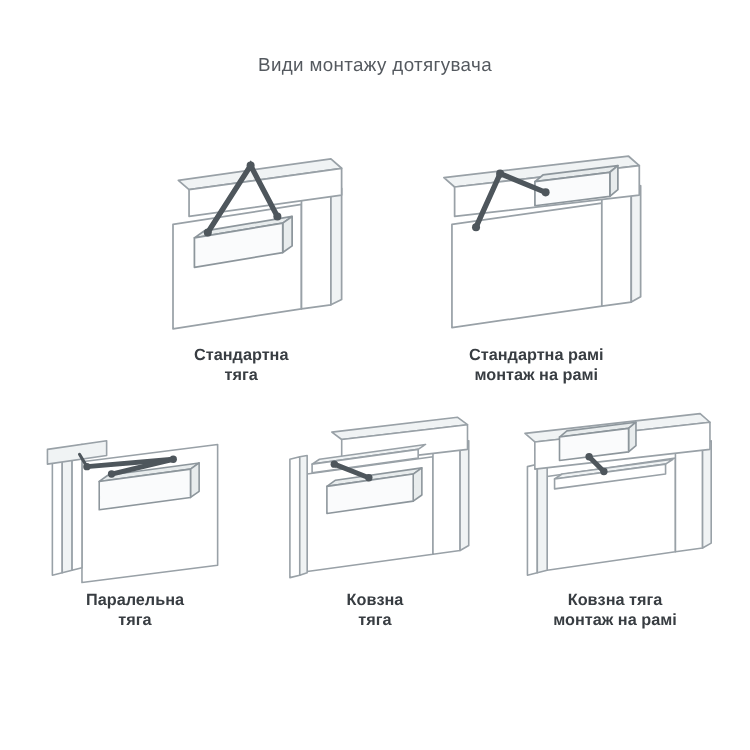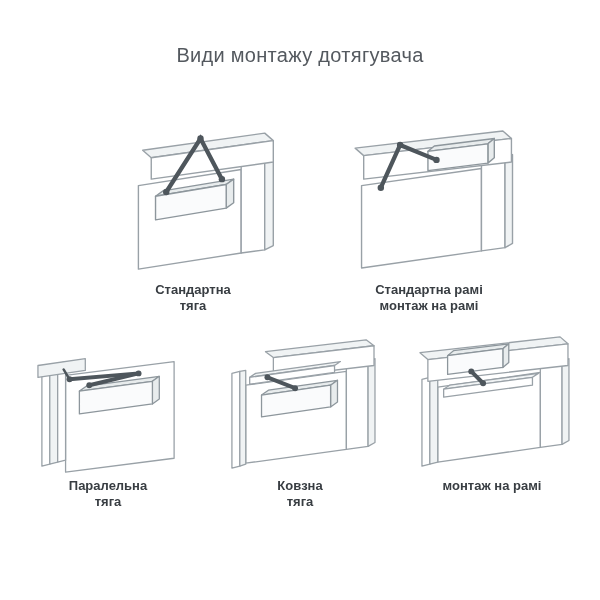--- a/index.html
+++ b/index.html
@@ -13,21 +13,21 @@
   }
   .page {
     width: 600px;
     height: 600px;
     box-sizing: border-box;
   }
   .page-title {
     margin: 0;
     padding-top: 44px;
     text-align: center;
-    font-size: 20px;
+    font-size: 15px;
     font-weight: 400;
     color: #54595f;
     letter-spacing: 0.3px;
   }
   .row {
     display: flex;
     justify-content: center;
     align-items: flex-start;
   }
   .row-1 { margin-top: 52px; gap: 36px; padding-left: 22px; }
@@ -207,19 +207,20 @@
           <polygon class="frame-top" points="36,62 126,50 132,46 42,58"></polygon>
           <polygon class="frame" points="36,62 126,50 126,58 36,70"></polygon>
         </g>
         <g>
           <path class="arm" d="M64,44 L76,56"></path>
           <circle class="joint" cx="64" cy="44" r="3"></circle>
           <circle class="joint" cx="76" cy="56" r="3"></circle>
         </g>
       </svg>
       <figcaption class="caption">
+        <div>Ковзна тяга</div>
         <div>монтаж на рамі</div>
       </figcaption>
     </figure>
 
   </div>
 
 </div>
 
 </body></html>

